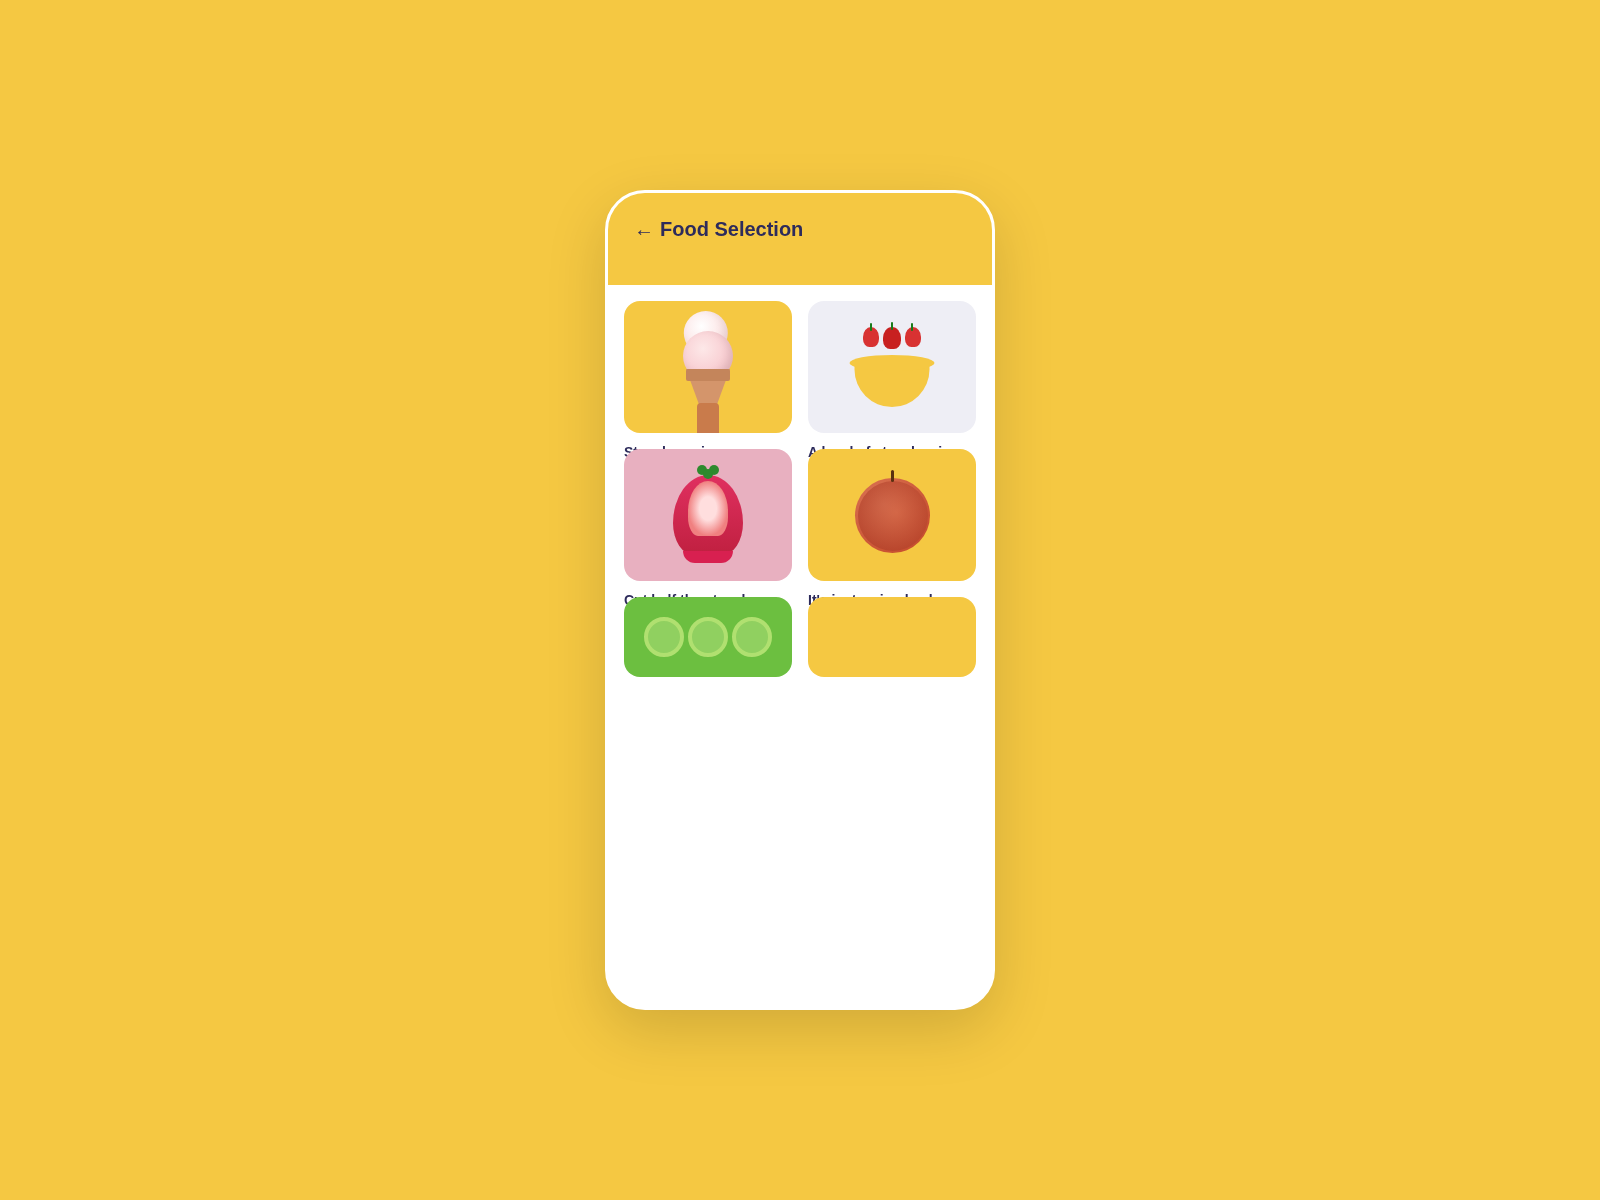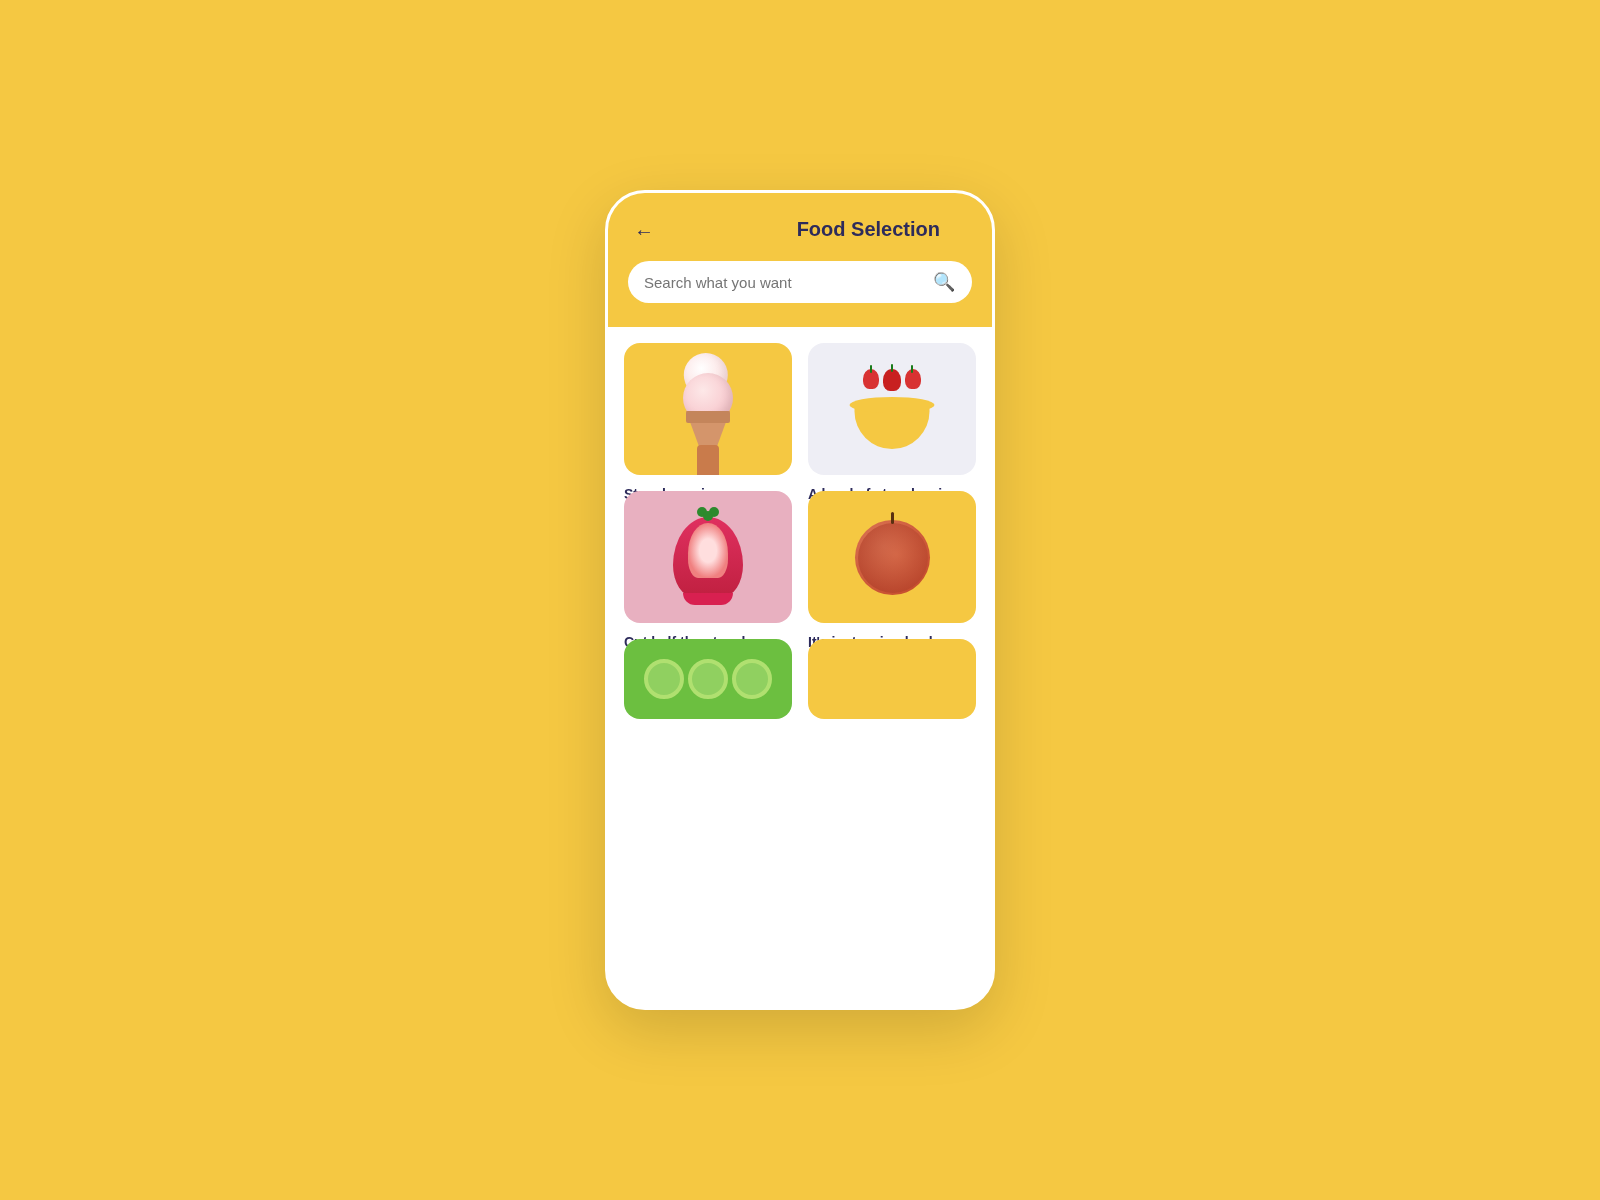--- a/index.html
+++ b/index.html
@@ -48,21 +48,21 @@
     }
 
     .back-arrow {
       font-size: 20px;
       color: #2D2B5B;
       font-weight: bold;
     }
 
     .header-title {
       flex: 1;
-      text-align: right;
+      text-align: left;
       font-size: 20px;
       font-weight: 700;
       color: #2D2B5B;
       margin-right: 32px;
     }
 
     .search-bar {
       background: #fff;
       border-radius: 30px;
       display: flex;
@@ -343,24 +343,20 @@
 <body>
 
 <div class="phone">
 
   <div class="header">
     <div class="header-top">
       <div class="back-btn">
         <span class="back-arrow">←</span>
       </div>
       <div class="header-title">Food Selection</div>
-    </div>
-    <div class="search-bar">
-      <input class="search-input" type="text" placeholder="Search what you want" style="">
-      <span class="search-icon">🔍</span>
     </div>
   </div>
 
   <div class="content">
     <div class="grid">
 
       <div class="card">
         <div class="card-image img-icecream">
           <div class="icecream-visual">
             <div class="scoop2"></div>

